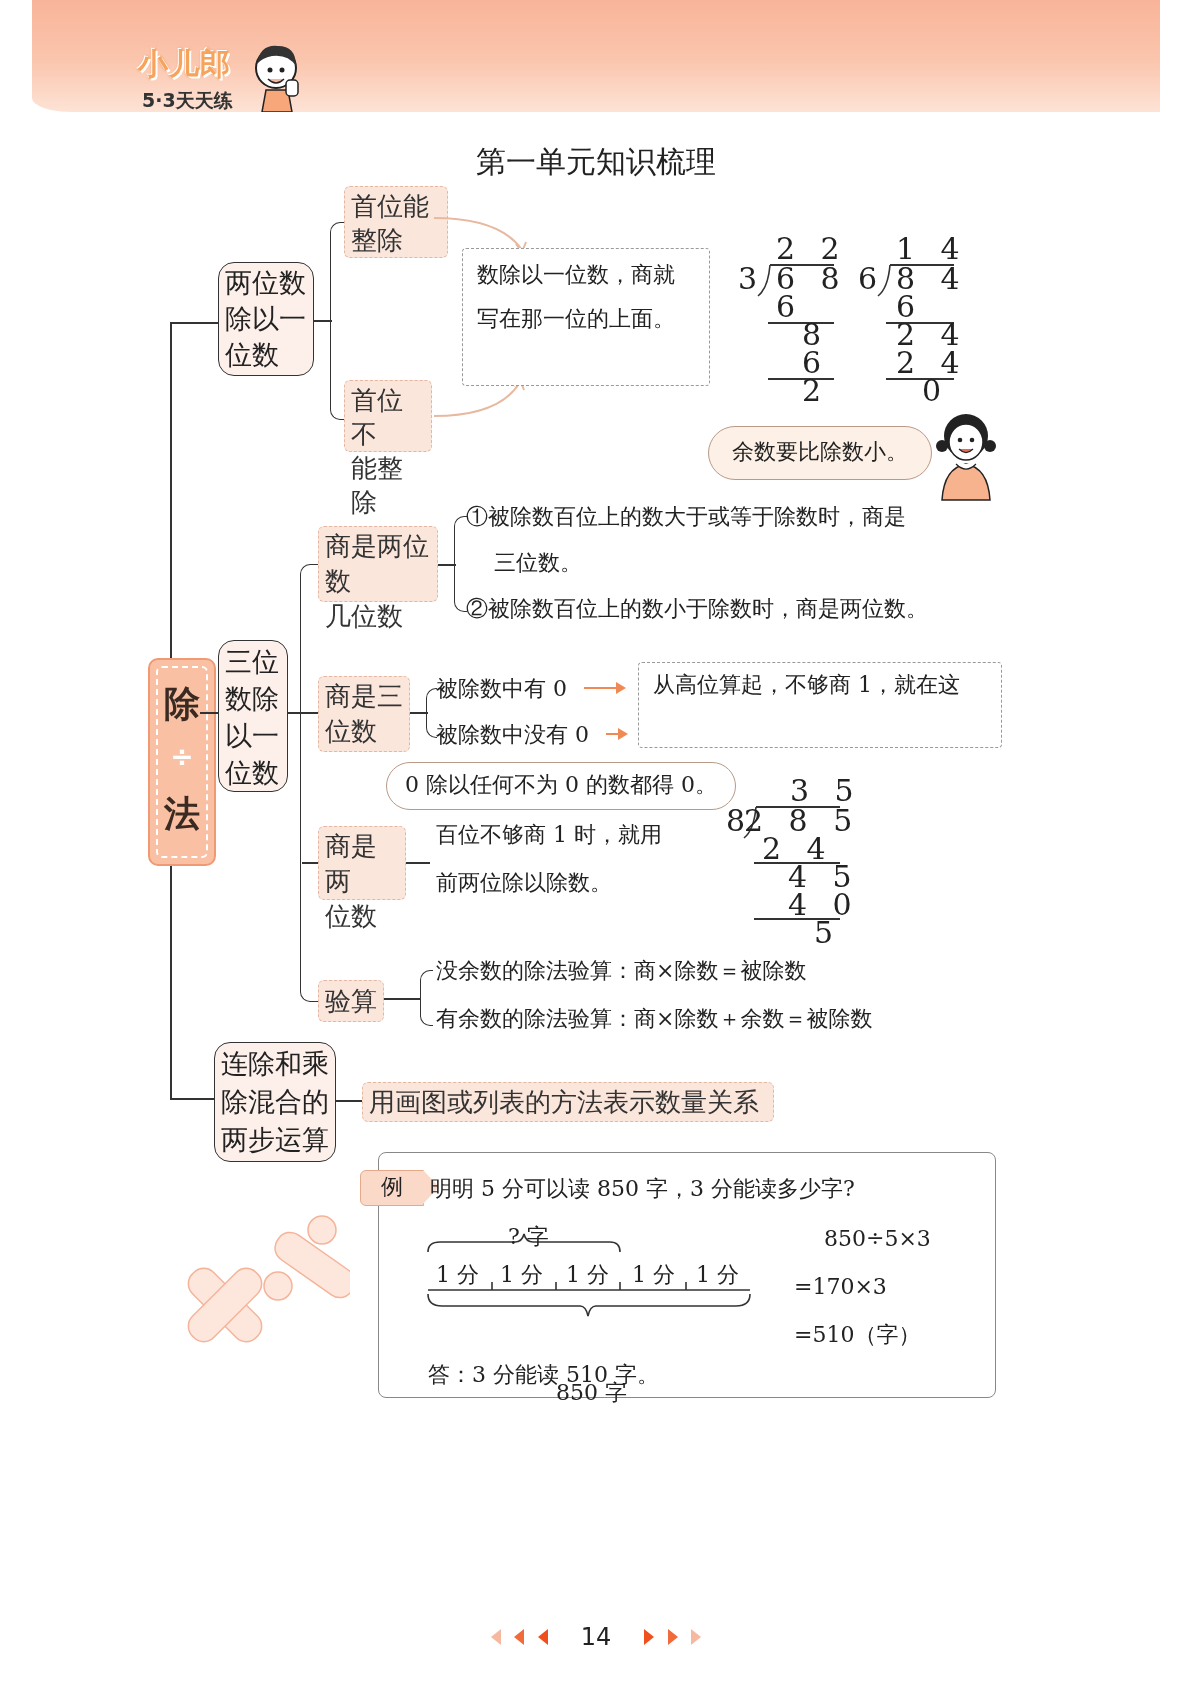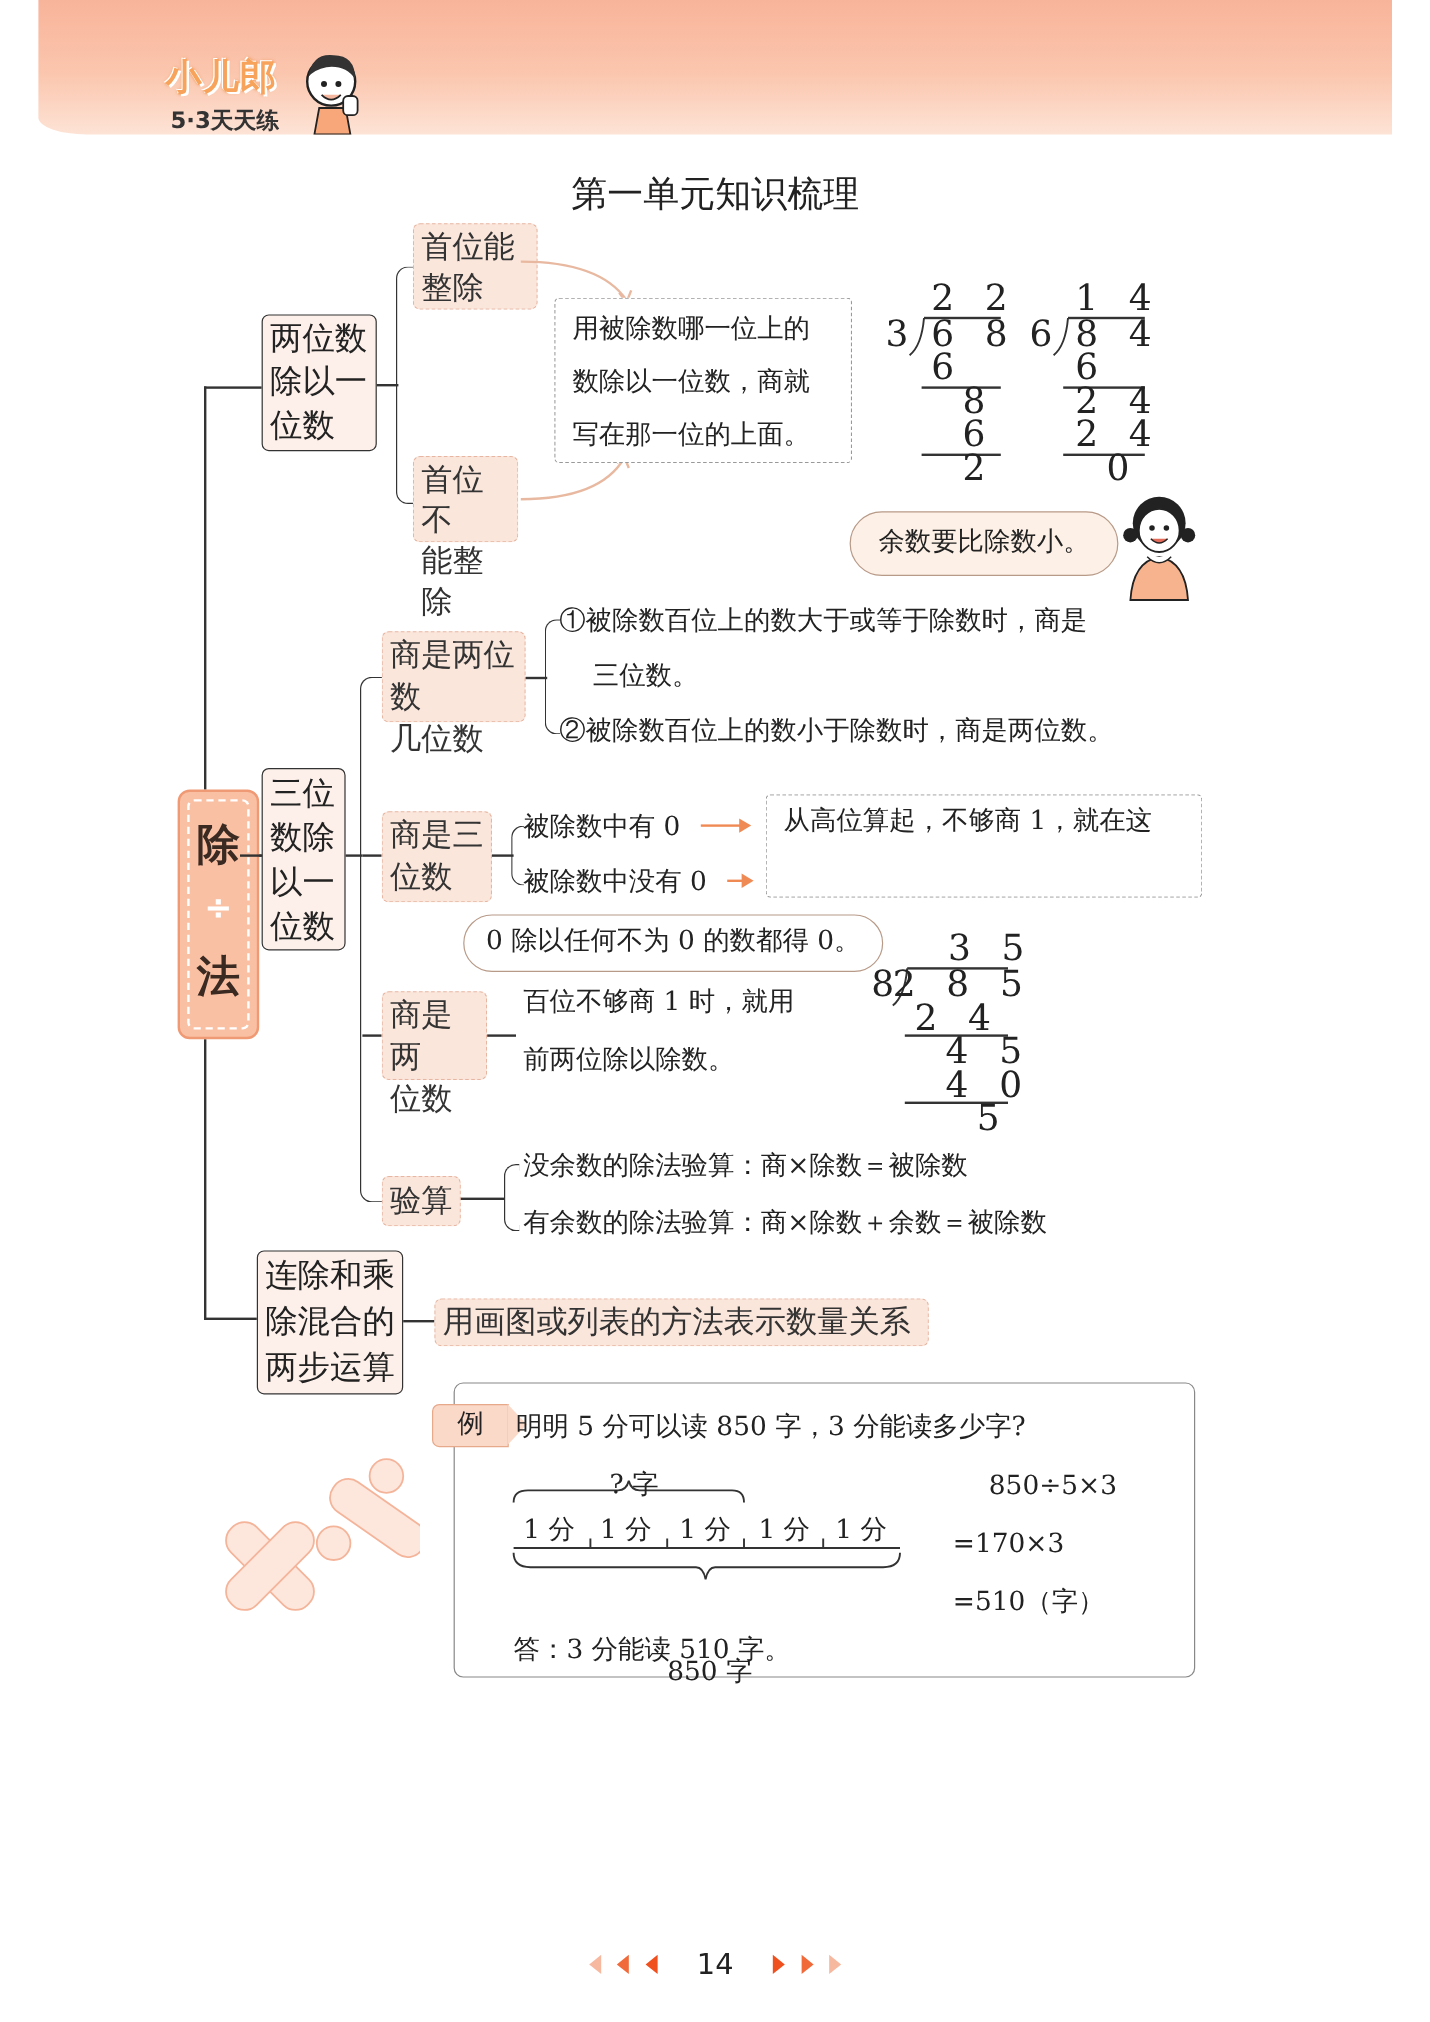--- a/index.html
+++ b/index.html
@@ -10,21 +10,21 @@
   
   .banner{left:32px;top:0;width:1128px;height:112px;
     background:linear-gradient(180deg,#f8b49a 0%,#fbc6ae 55%,#fde3d6 100%);
     border-bottom-left-radius:40px 14px;}
   .logo-main{left:138px;top:44px;font-size:30px;font-weight:bold;color:#f7a35c;
     text-shadow:2px 2px 0 #fff,-1px -1px 0 #fff, 0 0 3px #e98a3f;letter-spacing:1px;}
   .logo-sub{left:142px;top:88px;font-size:19px;font-weight:bold;color:#333;}
   .boy{left:248px;top:40px;width:58px;height:72px;}
   .page-title{left:0;width:1192px;top:142px;text-align:center;font-size:30px;color:#222;}
   
-  .box{position:absolute;border:1.6px solid #333;border-radius:6px;background:#fdf0ea;
+  .box{position:absolute;border:1.6px solid #333;border-radius:16px;background:#fdf0ea;
        font-size:27px;line-height:40px;padding:2px 6px;box-sizing:border-box;}
   .sub{position:absolute;border:1.5px dashed #e6b6a2;border-radius:6px;background:#fbe6dc;
        font-size:26px;line-height:38px;padding:2px 6px;box-sizing:border-box;color:#333;}
   .root{left:148px;top:658px;width:68px;height:208px;background:#fac0a3;border:2px solid #f09a75;
         border-radius:10px;box-sizing:border-box;}
   .root-inner{position:absolute;left:6px;top:6px;right:6px;bottom:6px;border:2.5px dashed #fff;border-radius:6px;}
   .root-text{position:absolute;left:0;width:100%;text-align:center;font-size:36px;font-weight:bold;color:#3a2a22;}
   .dashbox{position:absolute;border:1.6px dashed #999;border-radius:4px;background:#fff;
            font-size:22px;line-height:50px;padding:4px 14px;box-sizing:border-box;}
   .txt{position:absolute;font-size:22px;white-space:nowrap;}
@@ -96,21 +96,20 @@
   <div>能整除</div>
 </div>
 <svg class="abs" style="left:430px;top:210px;" width="100" height="220">
   <path d="M4 8 Q70 8 92 40" fill="none" stroke="#e8b9a0" stroke-width="2"></path>
   <path d="M86 34 L92 42 L96 32" fill="none" stroke="#e8b9a0" stroke-width="2"></path>
   <path d="M4 206 Q70 206 90 172" fill="none" stroke="#e8b9a0" stroke-width="2"></path>
   <path d="M84 176 L90 170 L94 180" fill="none" stroke="#e8b9a0" stroke-width="2"></path>
 </svg>
 
 <div class="dashbox serif" style="left:462px;top:248px;width:248px;height:138px;line-height:44px;padding-top:4px;">
-  <div>用被除数哪一位上的</div>
   <div>数除以一位数，商就</div>
   <div>写在那一位的上面。</div>
 </div>
 
 <div class="ld serif" style="left:734px;top:234px;width:100px;height:170px;">
   <div class="row" style="left:42px;top:0;">2 2</div>
   <div class="bar" style="left:36px;top:30px;width:64px;"></div>
   <div class="row" style="left:4px;top:30px;">3</div>
   <svg style="position:absolute;left:22px;top:30px;" width="16" height="34">
       <path d="M14 1 Q12 24 2 32" fill="none" stroke="#333" stroke-width="1.6"></path>

